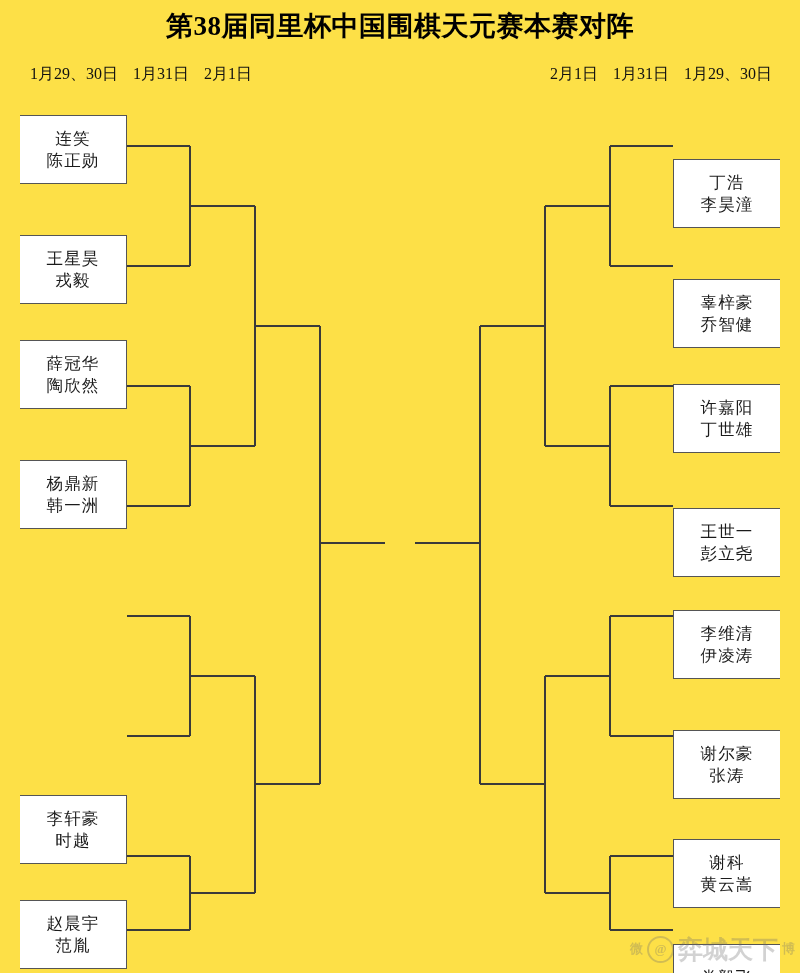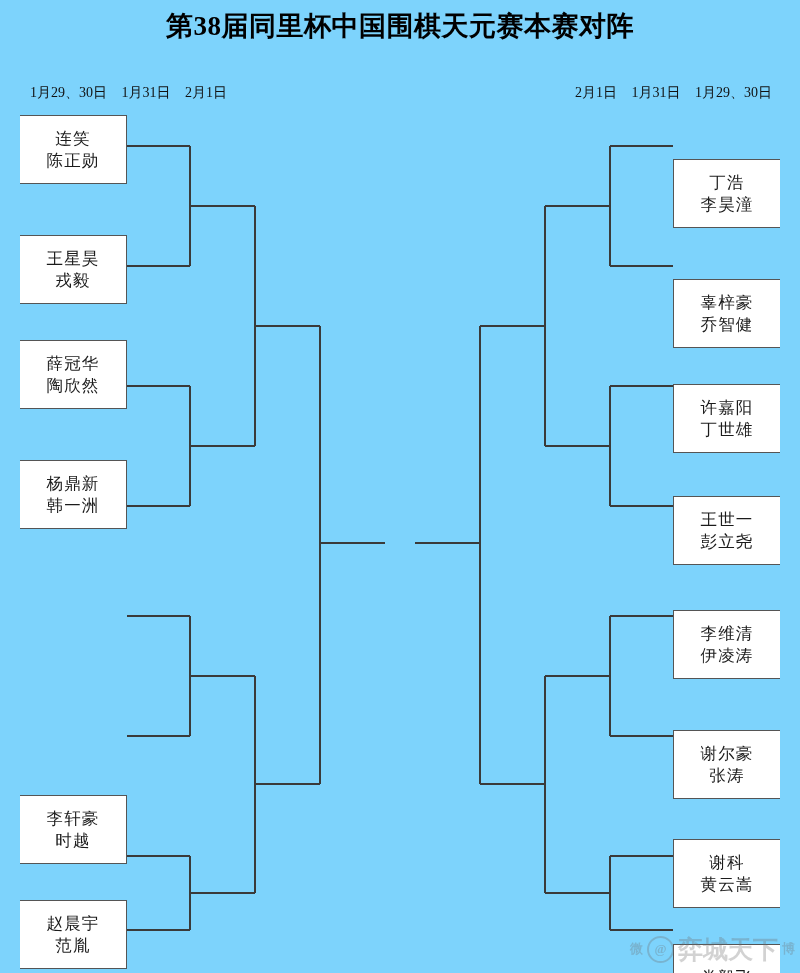--- a/index.html
+++ b/index.html
@@ -9,43 +9,43 @@
     background: #ffffff;
   }
   body {
     font-family: "Liberation Serif", "DejaVu Serif", serif;
     color: #1a1a1a;
   }
   #page {
     position: relative;
     width: 800px;
     height: 973px;
-    background: #7dd3fc;
+    background: #fde047;
     overflow: hidden;
   }
 
   
   #title {
     position: absolute;
     left: 0;
     top: 8px;
     width: 800px;
     text-align: center;
     font-size: 27px;
     font-weight: bold;
     letter-spacing: 0.5px;
     color: #000000;
     white-space: nowrap;
   }
 
   
   .round-labels {
     position: absolute;
-    top: 84px;
-    font-size: 14px;
+    top: 64px;
+    font-size: 16px;
     color: #111111;
     white-space: nowrap;
   }
   #labels-left  { left: 30px;  text-align: left;  }
   #labels-right { right: 28px; text-align: right; }
   .round-labels .lbl { display: inline-block; }
   #labels-left  .lbl + .lbl { margin-left: 11px; }
   #labels-right .lbl + .lbl { margin-left: 11px; }
 
   
@@ -230,21 +230,21 @@
     <span class="player">李昊潼</span>
   </div>
   <div class="match right" style="top:235px">
     <span class="player">辜梓豪</span>
     <span class="player">乔智健</span>
   </div>
   <div class="match right" style="top:340px">
     <span class="player">许嘉阳</span>
     <span class="player">丁世雄</span>
   </div>
-  <div class="match right" style="top:452px">
+  <div class="match right" style="top:464px">
     <span class="player">王世一</span>
     <span class="player">彭立尧</span>
   </div>
   <div class="match right" style="top:686px">
     <span class="player">谢尔豪</span>
     <span class="player">张涛</span>
   </div>
   <div class="match right" style="top:566px">
     <span class="player">李维清</span>
     <span class="player">伊凌涛</span>

